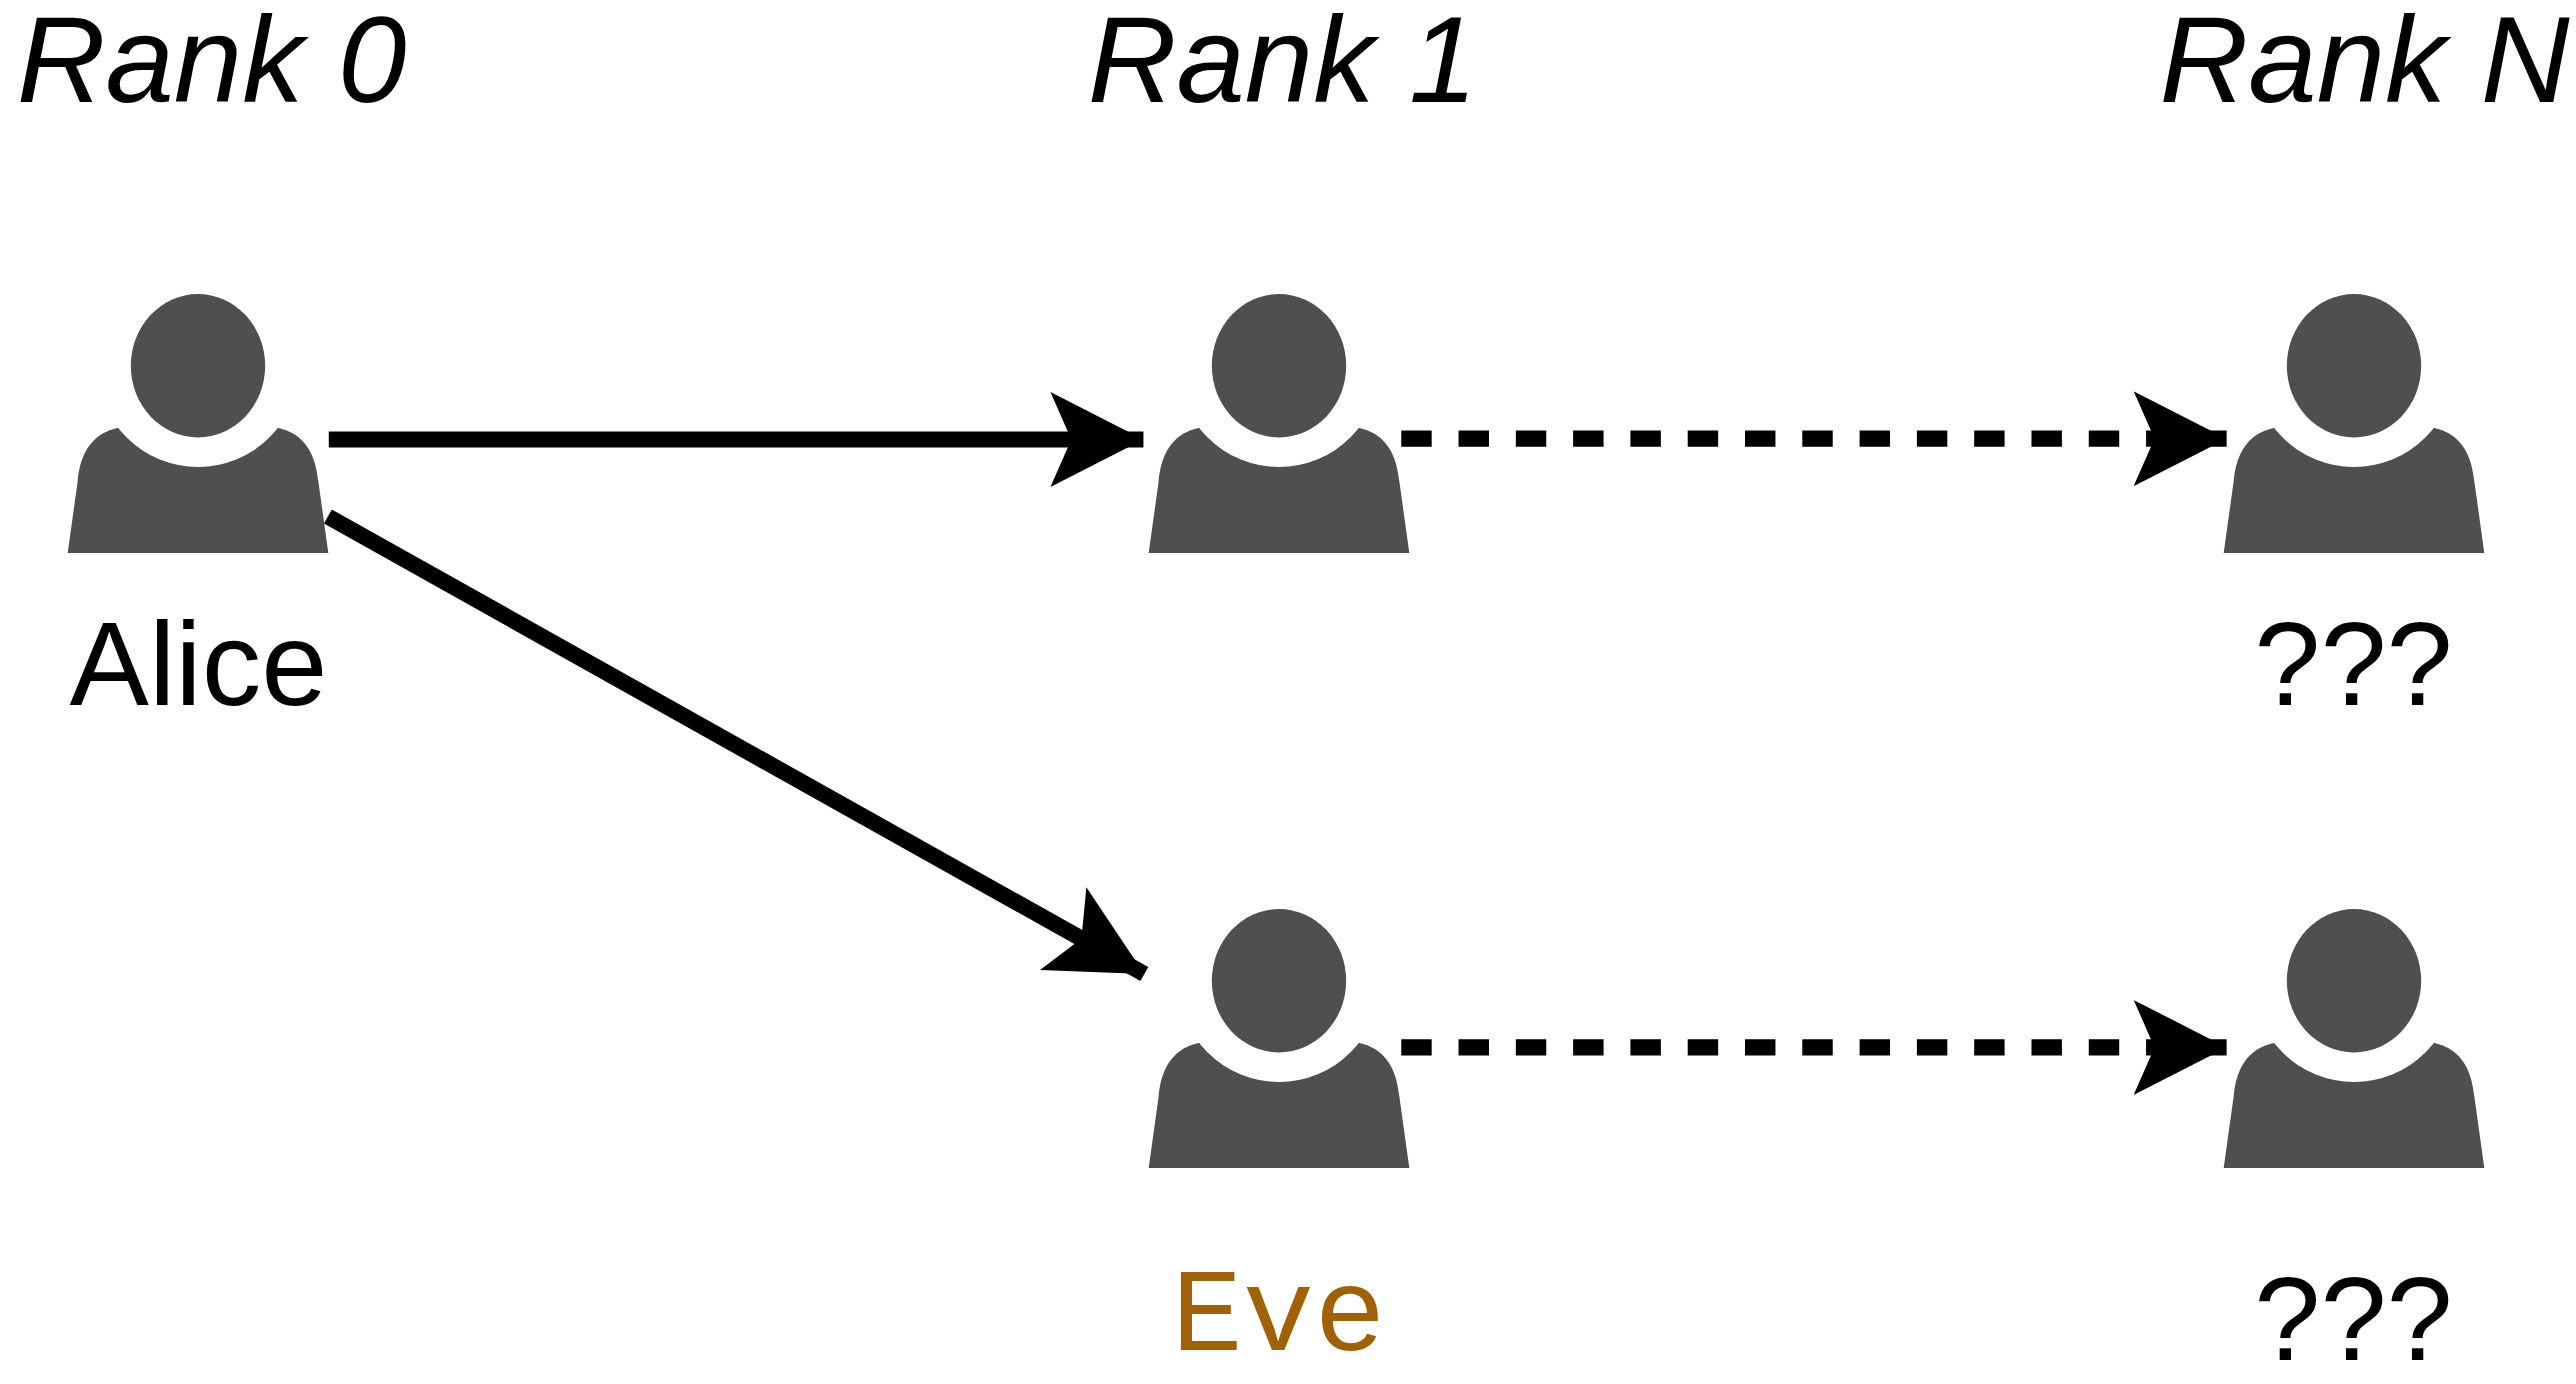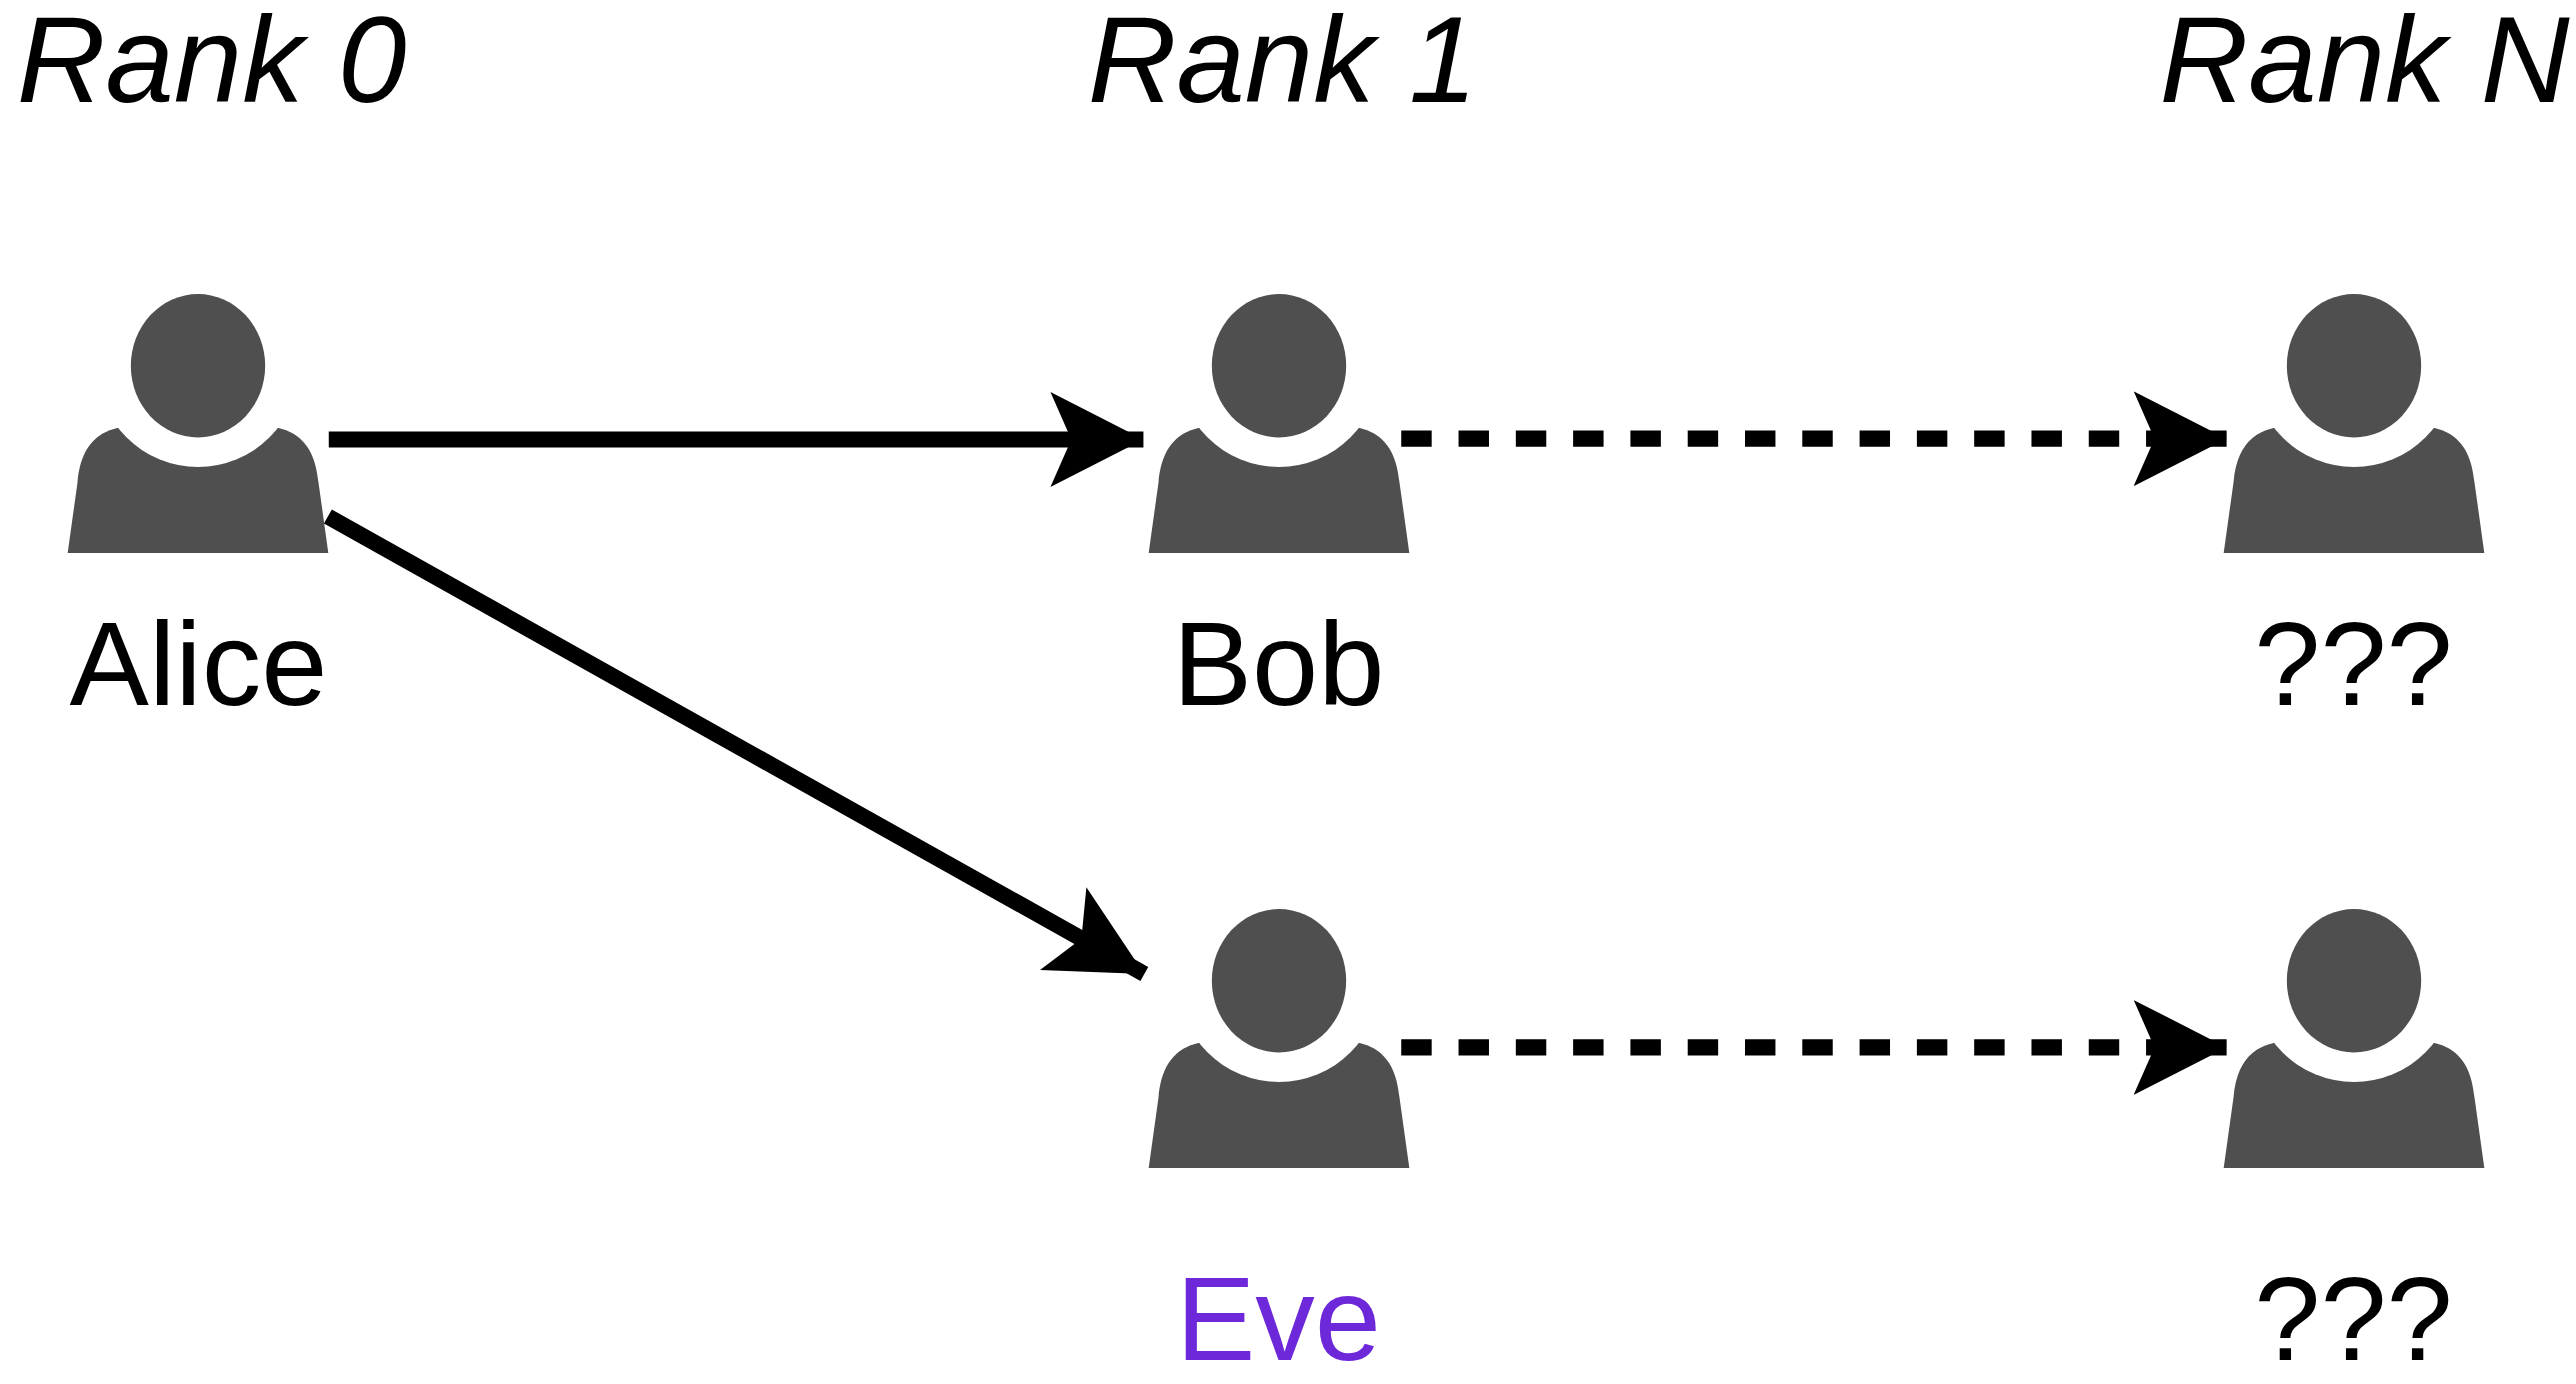--- a/index.html
+++ b/index.html
@@ -90,19 +90,18 @@
     <ellipse class="icon-fill" cx="148.5" cy="80" rx="75" ry="80" fill="#4f4f4f"></ellipse>
   </svg>
 
   <svg class="person" style="left:2221px; top:909px;" viewBox="0 0 297 289">
     <path class="icon-fill" d="M 3 289 L 14 210 C 19 155 52 147 84 147 L 213 147 C 245 147 278 155 283 210 L 294 289 Z" fill="#4f4f4f"></path>
     <circle cx="148.5" cy="80" r="113" fill="#ffffff"></circle>
     <ellipse class="icon-fill" cx="148.5" cy="80" rx="75" ry="80" fill="#4f4f4f"></ellipse>
   </svg>
 
   <div class="node-label" style="left: -115px; top: 604px; color: rgb(0, 0, 0);">Alice</div>
-  <div class="node-label" style="left: 965px; top: 604px; color: rgb(0, 0, 0);">Bob</div>
   <div class="node-label" style="left: 2040px; top: 604px; color: rgb(0, 0, 0);">???</div>
-  <div class="node-label" style="left: 965px; top: 1259px; color: #6d28d9;">Eve</div>
+  <div class="node-label" style="left: 965px; top: 1259px; color: #a16207; font-family: Liberation Mono, monospace;">Eve</div>
   <div class="node-label" style="left: 2040px; top: 1259px; color: rgb(0, 0, 0);">???</div>
 
 </div>
 
 
 </body></html>

